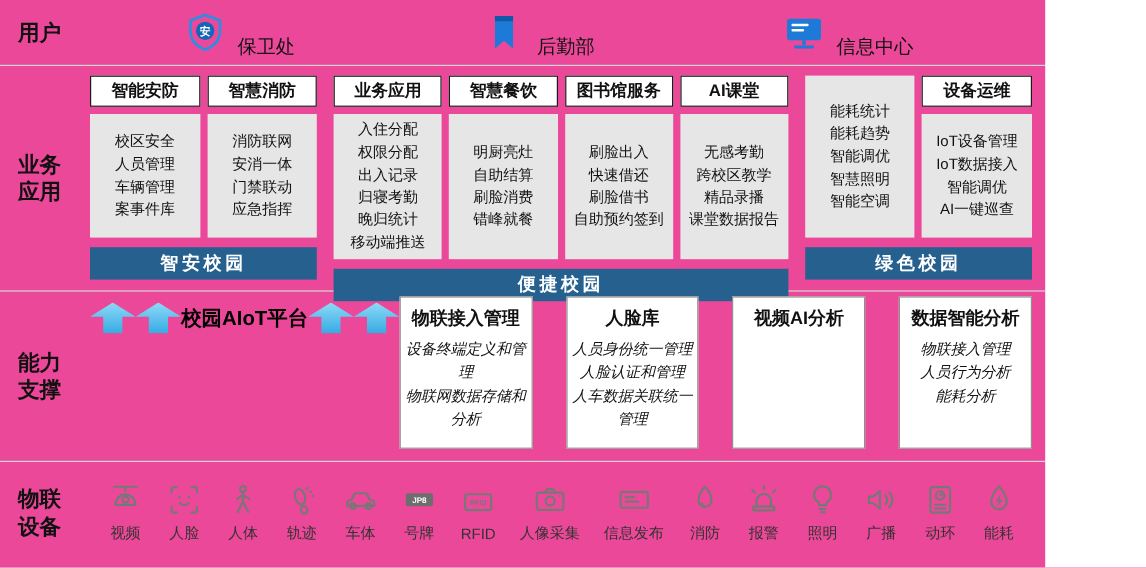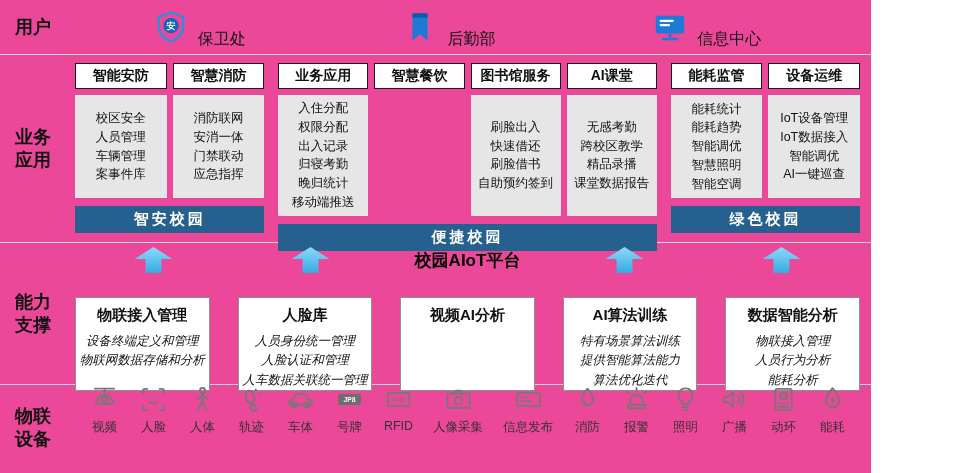--- a/index.html
+++ b/index.html
@@ -38,40 +38,40 @@
     background:#e6e6e6; flex:1; display:flex; align-items:center; justify-content:center;
     font-size:12.5px; line-height:1.5; text-align:center; white-space:pre-line; padding:4px 2px;
   }
   .biz-bar {
     margin-top:8px; background:#25608f; color:#fff; font-weight:bold; font-size:15px;
     text-align:center; padding:4px 0; letter-spacing:3px;
   }
 
   
   .platform-row { height:142px; }
-  .platform-strip { flex:1; display:flex; flex-direction:column; padding:4px 11px 10px 9px; }
+  .platform-strip { flex:1; display:flex; flex-direction:row; padding:4px 11px 10px 9px; }
   .platform-head { height:36px; display:flex; align-items:center; }
   .ph-cell { flex:1; display:flex; align-items:center; justify-content:center; }
   .platform-title { font-weight:bold; font-size:17px; color:#000; white-space:nowrap; }
   .up-arrow {
     width:38px; height:26px;
     background:linear-gradient(180deg,#8ed9f7 0%,#35abe3 100%);
     clip-path:polygon(50% 0, 100% 46%, 71% 46%, 71% 100%, 29% 100%, 29% 46%, 0% 46%);
   }
-  .platform-boxes { flex:1; display:flex; gap:28px;margin-top:24px; }
+  .platform-boxes { flex:1; display:flex; gap:28px; }
   .p-box {
     flex:1; border:1px solid #8f8f8f; background:#fff;
     display:flex; flex-direction:column; align-items:center; padding-top:8px; gap:7px;
   }
   .p-box-title { font-weight:bold; font-size:15px; }
   .p-box-lines { font-size:12.5px; line-height:1.55; text-align:center; white-space:pre-line;font-style:italic; }
 
   
   .devices-row { height:86px; }
-  .devices-strip { flex:1; display:flex; align-items:flex-start; justify-content:space-around; padding:0 14px; }
+  .devices-strip { flex:1; display:flex; align-items:center; justify-content:space-around; padding:0 14px; }
   .device-item { display:flex; flex-direction:column; align-items:center; gap:5px; }
   .device-label { font-size:12.5px; color:#333; white-space:nowrap; }
   .dicon { width:29px; height:29px; display:block; stroke:#777; fill:none;
            stroke-width:1.5; stroke-linecap:round; stroke-linejoin:round; }
   .dicon .fill { fill:#777; stroke:none; }
   .dicon text { stroke:none; fill:#777; font-weight:bold; font-family:"Liberation Sans",sans-serif; }
 </style>
 </head>
 <body>
 
@@ -146,20 +146,24 @@
             <div class="biz-header">业务应用</div>
             <div class="biz-content">入住分配
 权限分配
 出入记录
 归寝考勤
 晚归统计
 移动端推送</div>
           </div>
           <div class="biz-col">
             <div class="biz-header">智慧餐饮</div>
+            <div class="biz-content">明厨亮灶
+自助结算
+刷脸消费
+错峰就餐</div>
           </div>
           <div class="biz-col">
             <div class="biz-header">图书馆服务</div>
             <div class="biz-content">刷脸出入
 快速借还
 刷脸借书
 自助预约签到</div>
           </div>
           <div class="biz-col">
             <div class="biz-header">AI课堂</div>
@@ -168,21 +172,20 @@
 精品录播
 课堂数据报告</div>
           </div>
         </div>
         <div class="biz-bar">便捷校园</div>
       </div>
 
       <div class="biz-group" style="flex:2 1 0">
         <div class="biz-cols">
           <div class="biz-col">
-            <div class="biz-header">能耗监管</div>
             <div class="biz-content">能耗统计
 能耗趋势
 智能调优
 智慧照明
 智能空调</div>
           </div>
           <div class="biz-col">
             <div class="biz-header">设备运维</div>
             <div class="biz-content">IoT设备管理
 IoT数据接入
@@ -227,26 +230,20 @@
 物联网数据存储和分析</div>
         </div>
         <div class="p-box">
           <div class="p-box-title">人脸库</div>
           <div class="p-box-lines">人员身份统一管理
 人脸认证和管理
 人车数据关联统一管理</div>
         </div>
         <div class="p-box">
           <div class="p-box-title">视频AI分析</div>
-        </div>
-        <div class="p-box">
-          <div class="p-box-title">AI算法训练</div>
-          <div class="p-box-lines">特有场景算法训练
-提供智能算法能力
-算法优化迭代</div>
         </div>
         <div class="p-box">
           <div class="p-box-title">数据智能分析</div>
           <div class="p-box-lines">物联接入管理
 人员行为分析
 能耗分析</div>
         </div>
       </div>
 
     </div>

